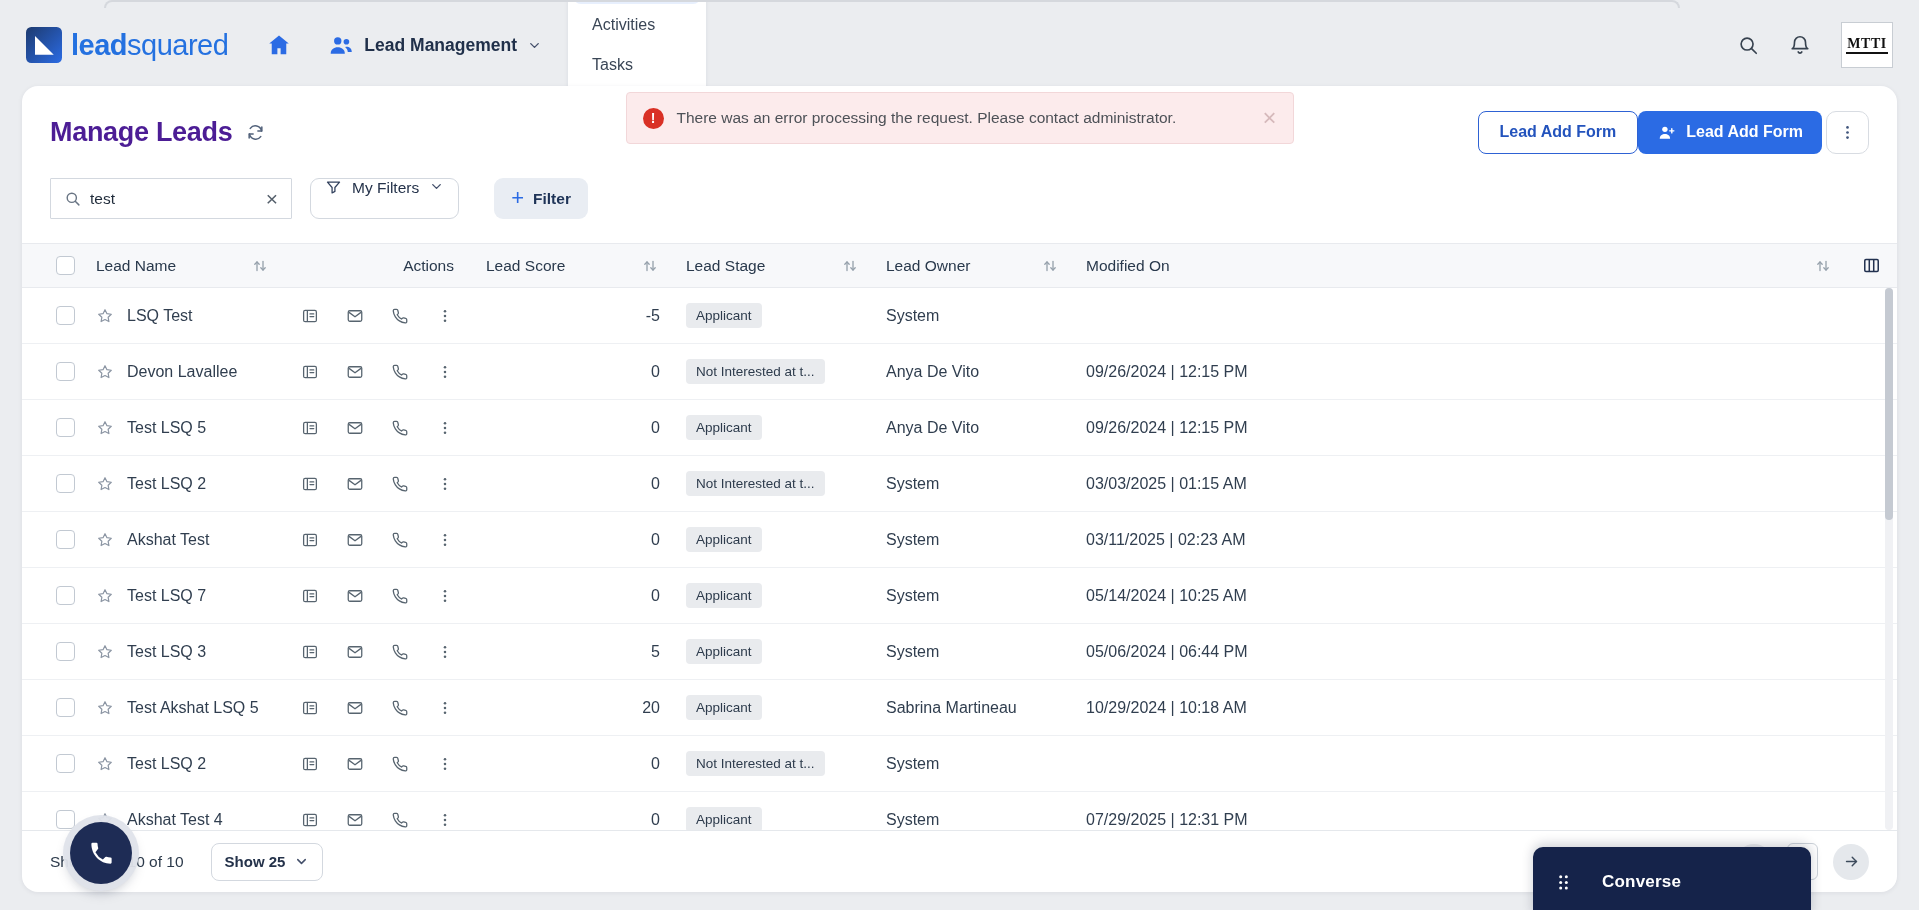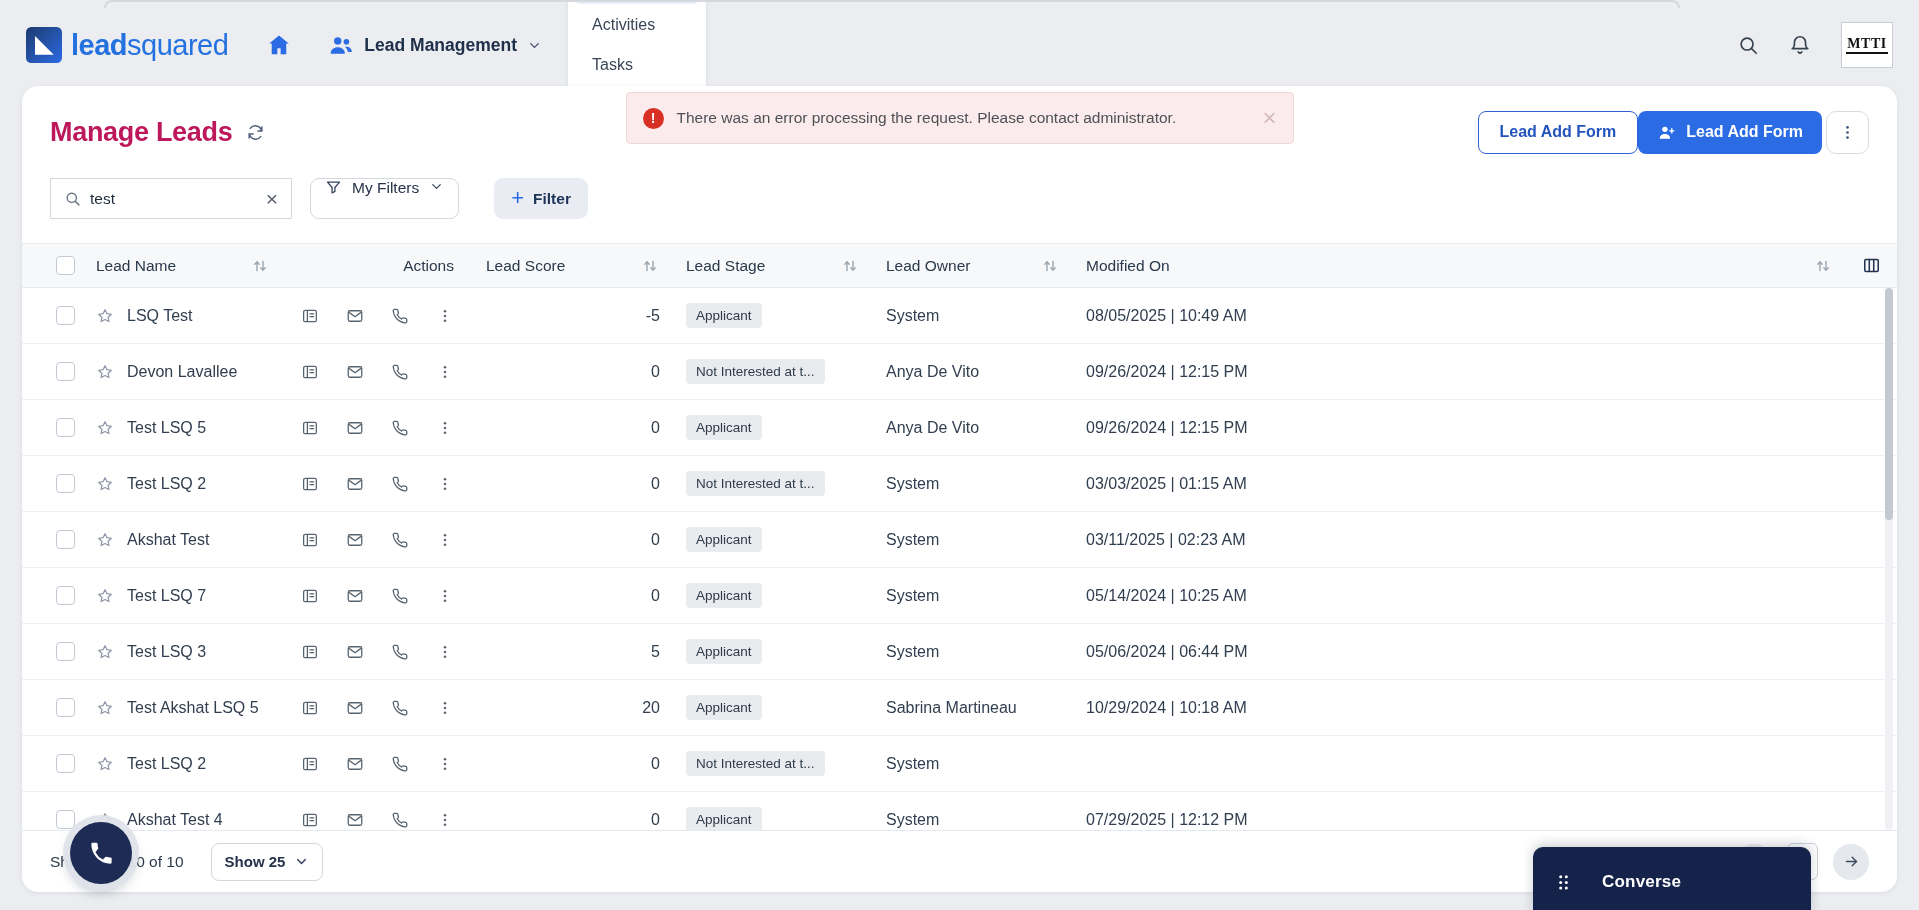--- a/index.html
+++ b/index.html
@@ -24,21 +24,21 @@
   .tab { padding:10px 19px; border-radius:8px; font-size:16px; color:#3a4656; white-space:nowrap; }
   .tab.active { background:#e7effd; color:#2b6be4; font-weight:600; }
   .top-right { margin-left:auto; display:flex; align-items:center; gap:30px; }
   .icon-btn { width:22px; color:#37424f; }
   .avatar { width:52px; height:46px; background:#fff; border:1px solid #c8cdd3; display:flex; align-items:center; justify-content:center; }
   .avatar span { font-family:"Liberation Serif","DejaVu Serif",serif; font-weight:700; font-size:14px; color:#111; border-bottom:2.5px double #111; letter-spacing:0.5px; padding:0 1px; }
 
   
   .card { margin:6px 22px 0; height:806px; background:#fff; border-radius:16px; box-shadow:0 1px 5px rgba(23,35,61,0.07); display:flex; flex-direction:column; position:relative; }
   .title-row { height:64px; margin-top:14px; padding:0 28px; display:flex; align-items:center; position:relative; flex:none; }
-  .page-title { font-size:27px; font-weight:700; color:#be185d; letter-spacing:-0.3px; }
+  .page-title { font-size:27px; font-weight:700; color:#4c1d95; letter-spacing:-0.3px; }
   .refresh { margin-left:14px; width:19px; color:#51617a; }
   .alert { position:absolute; left:50%; top:50%; transform:translate(-50%,calc(-50% - 14px)); width:668px; background:#fcebec; border:1px solid #f2d7d9; border-radius:4px; display:flex; align-items:center; gap:13px; padding:13px 16px; }
   .alert-ico { width:21px; height:21px; border-radius:50%; background:#d93025; color:#fff; font-weight:700; font-size:14px; display:flex; align-items:center; justify-content:center; flex:none; }
   .alert-text { font-size:15.5px; color:#4d5157; white-space:nowrap; }
   .alert-close { margin-left:auto; font-size:24px; line-height:1; color:#d6b9bb; }
   .hdr-actions { margin-left:auto; display:flex; align-items:center; }
   .btn { height:43px; border-radius:8px; font-size:16px; font-weight:600; display:flex; align-items:center; justify-content:center; white-space:nowrap; }
   .btn-outline { padding:0 21px; border:1.5px solid #2e62d4; color:#2353bd; background:#fff; }
   .btn-primary { padding:0 19px; background:#2b6be4; color:#fff; gap:10px; border:none; }
   .btn-primary svg { width:19px; }
@@ -319,23 +319,20 @@
     </div>
     <div class="cell cell-score">
       <span>-5</span>
     </div>
     <div class="cell">
       <span class="badge">Applicant</span>
     </div>
     <div class="cell">
       <span>System</span>
     </div>
-    <div class="cell">
-      <span>08/05/2025 | 10:49 AM</span>
-    </div>
     <div class="cell"></div>
   </div>
 
   <div class="row">
     <div class="cell cell-check">
       <span class="checkbox"></span>
     </div>
     <div class="cell cell-name">
       <svg class="star" viewBox="0 0 24 24">
               <path d="M12 3.6l2.6 5.3 5.8.8-4.2 4 1 5.7-5.2-2.7-5.2 2.7 1-5.7-4.2-4 5.8-.8z" fill="none" stroke="currentColor" stroke-width="1.6" stroke-linejoin="round"></path>
@@ -713,21 +710,21 @@
     <div class="cell cell-score">
       <span>0</span>
     </div>
     <div class="cell">
       <span class="badge">Applicant</span>
     </div>
     <div class="cell">
       <span>System</span>
     </div>
     <div class="cell">
-      <span>07/29/2025 | 12:12 PM</span>
+      <span>07/29/2025 | 12:31 PM</span>
     </div>
     <div class="cell"></div>
   </div>
 </div>
 
     <div class="tfoot">
       <span class="showing">Showing 1-10 of 10</span>
       <div class="show-select">
         <span>Show 25</span>
         <svg class="chev" viewBox="0 0 24 24" fill="none" stroke="currentColor" stroke-width="2.4" stroke-linecap="round" stroke-linejoin="round">

